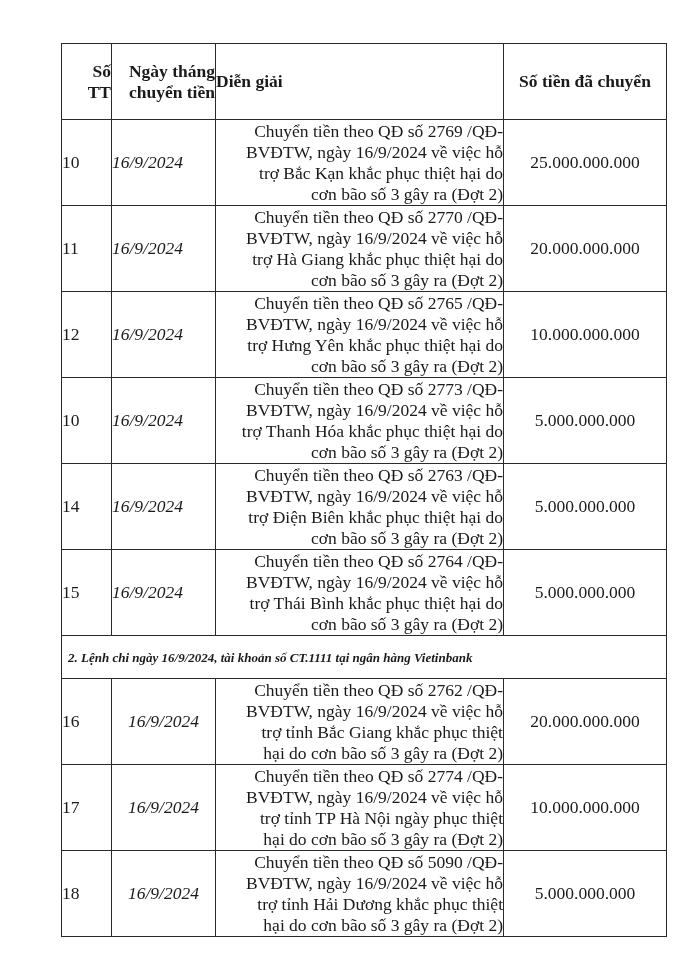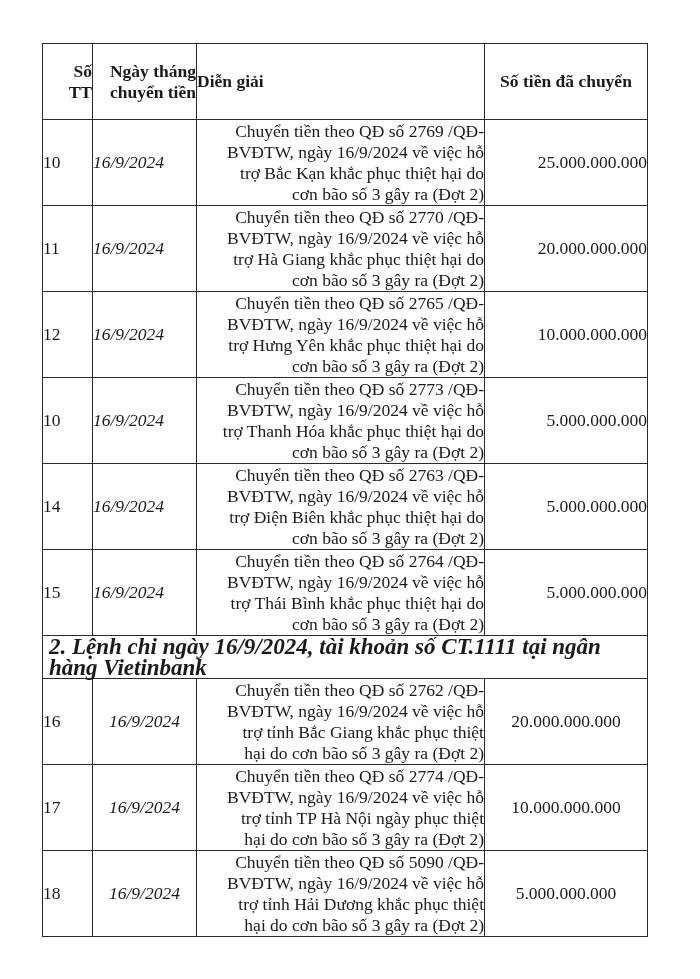--- a/index.html
+++ b/index.html
@@ -1,35 +1,35 @@
 <!DOCTYPE html>
 <html><head>
 <meta charset="utf-8">
 <style>
   html, body { margin: 0; padding: 0; background: #ffffff; }
   body { width: 700px; height: 979px; position: relative; overflow: hidden;
          font-family: "Liberation Serif", "DejaVu Serif", serif; color: #1a1a1a; }
-  table.doc { position: absolute; left: 42px; top: 43px; width: 605px;
+  table.doc { position: absolute; left: 61px; top: 43px; width: 605px;
               border-collapse: collapse; table-layout: fixed; }
   table.doc td, table.doc th { border: 1.5px solid #2a2a2a; padding: 0; vertical-align: middle;
               font-size: 17.5px; line-height: 21px; }
   col.c1 { width: 50px; } col.c2 { width: 104px; } col.c3 { width: 288px; } col.c4 { width: 163px; }
   tr.head th { height: 75px; font-weight: bold; }
   th.h-stt { text-align: right; padding-right: 6px; }
   th.h-date { text-align: right; padding-left: 6px; line-height: 20px; }
   th.h-desc { text-align: left; padding-left: 4px; }
   th.h-amt { text-align: center; padding-right: 6px; }
   tr.row td { height: 85px; }
   td.stt { text-align: left; padding-right: 6px; }
   td.date { text-align: left; padding-left: 6px; font-style: italic; }
   td.desc { text-align: right; padding-left: 4px; padding-right: 2px; }
-  td.amt { text-align: right; padding-right: 6px; }
+  td.amt { text-align: center; padding-right: 6px; }
   tr.row.centered td.date { text-align: center; padding-left: 0; }
   tr.row.centered td.amt { text-align: center; padding-right: 0; }
-  tr.section td { height: 42px; font-weight: bold; font-style: italic; padding-left: 6px; font-size: 23px; }
+  tr.section td { height: 42px; font-weight: bold; font-style: italic; padding-left: 6px; font-size: 13px; }
   .desc-line { display: block; white-space: nowrap; }
 </style>
 </head>
 <body>
 
 <table class="doc">
   <colgroup>
       <col class="c1">
       <col class="c2">
       <col class="c3">

